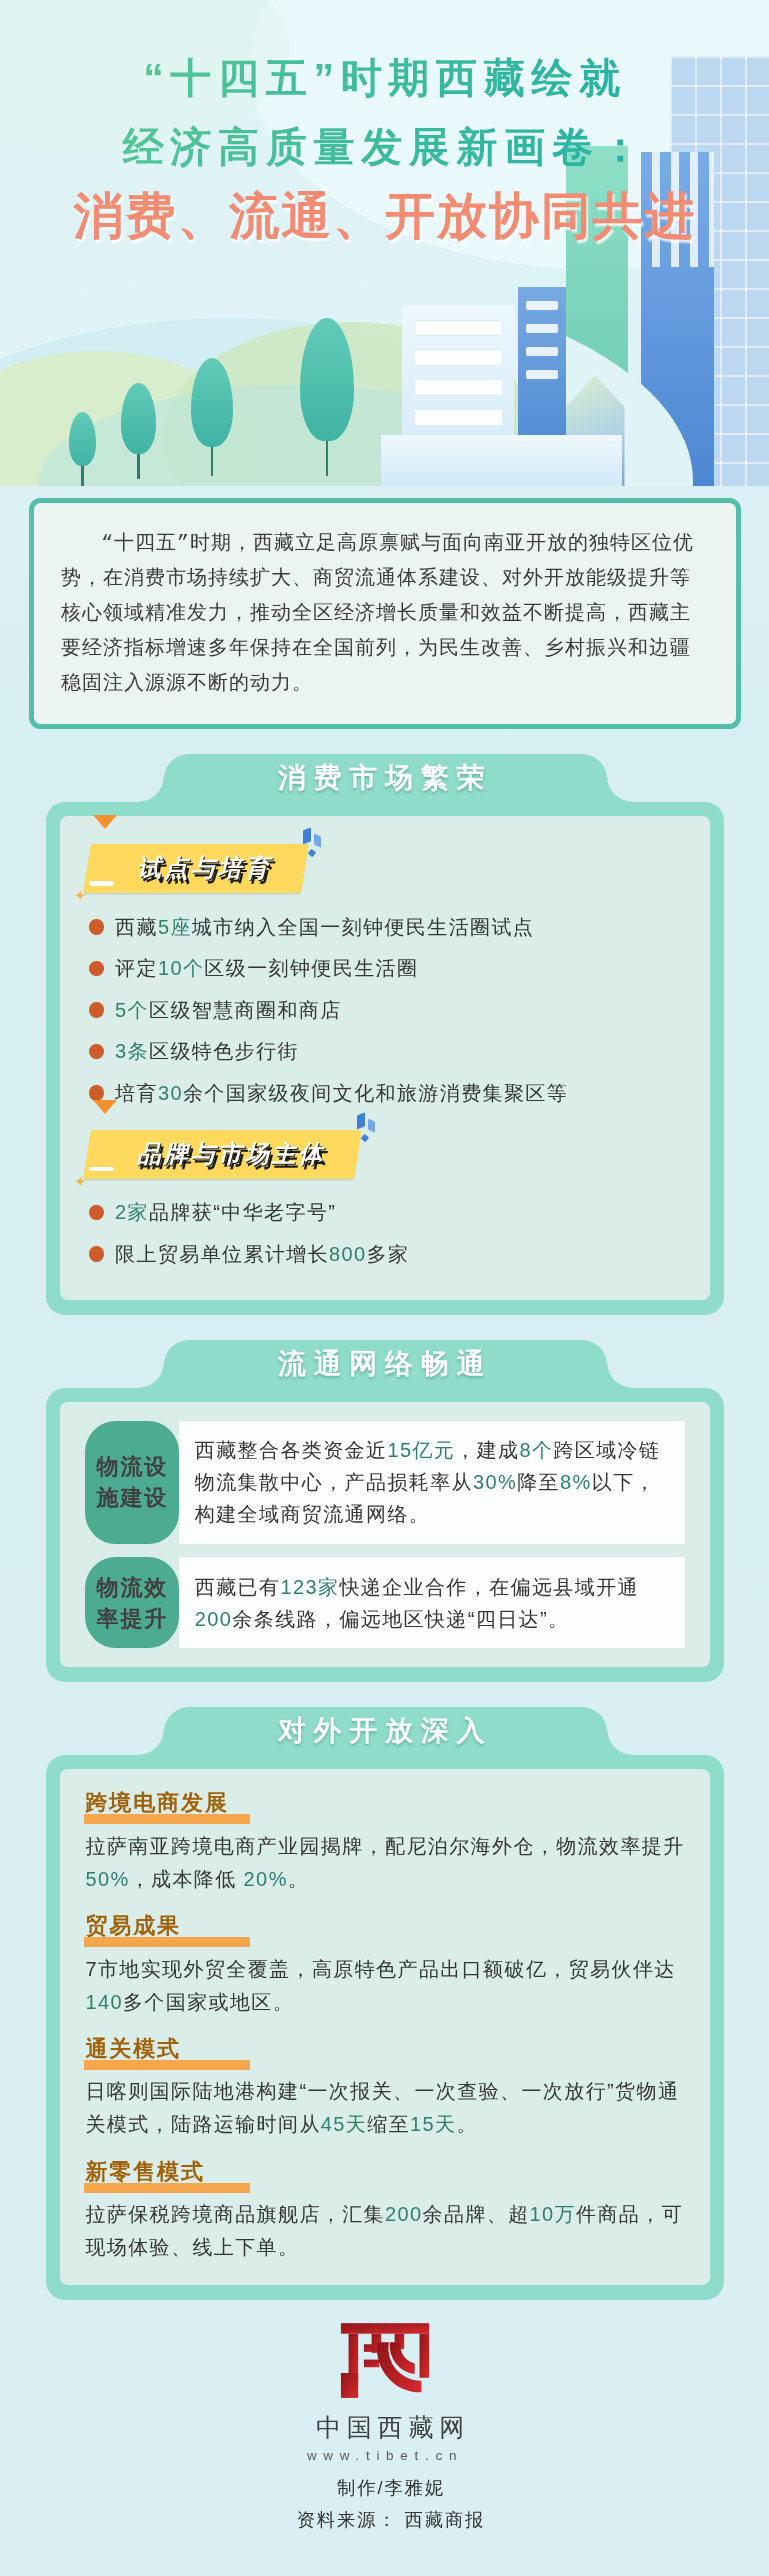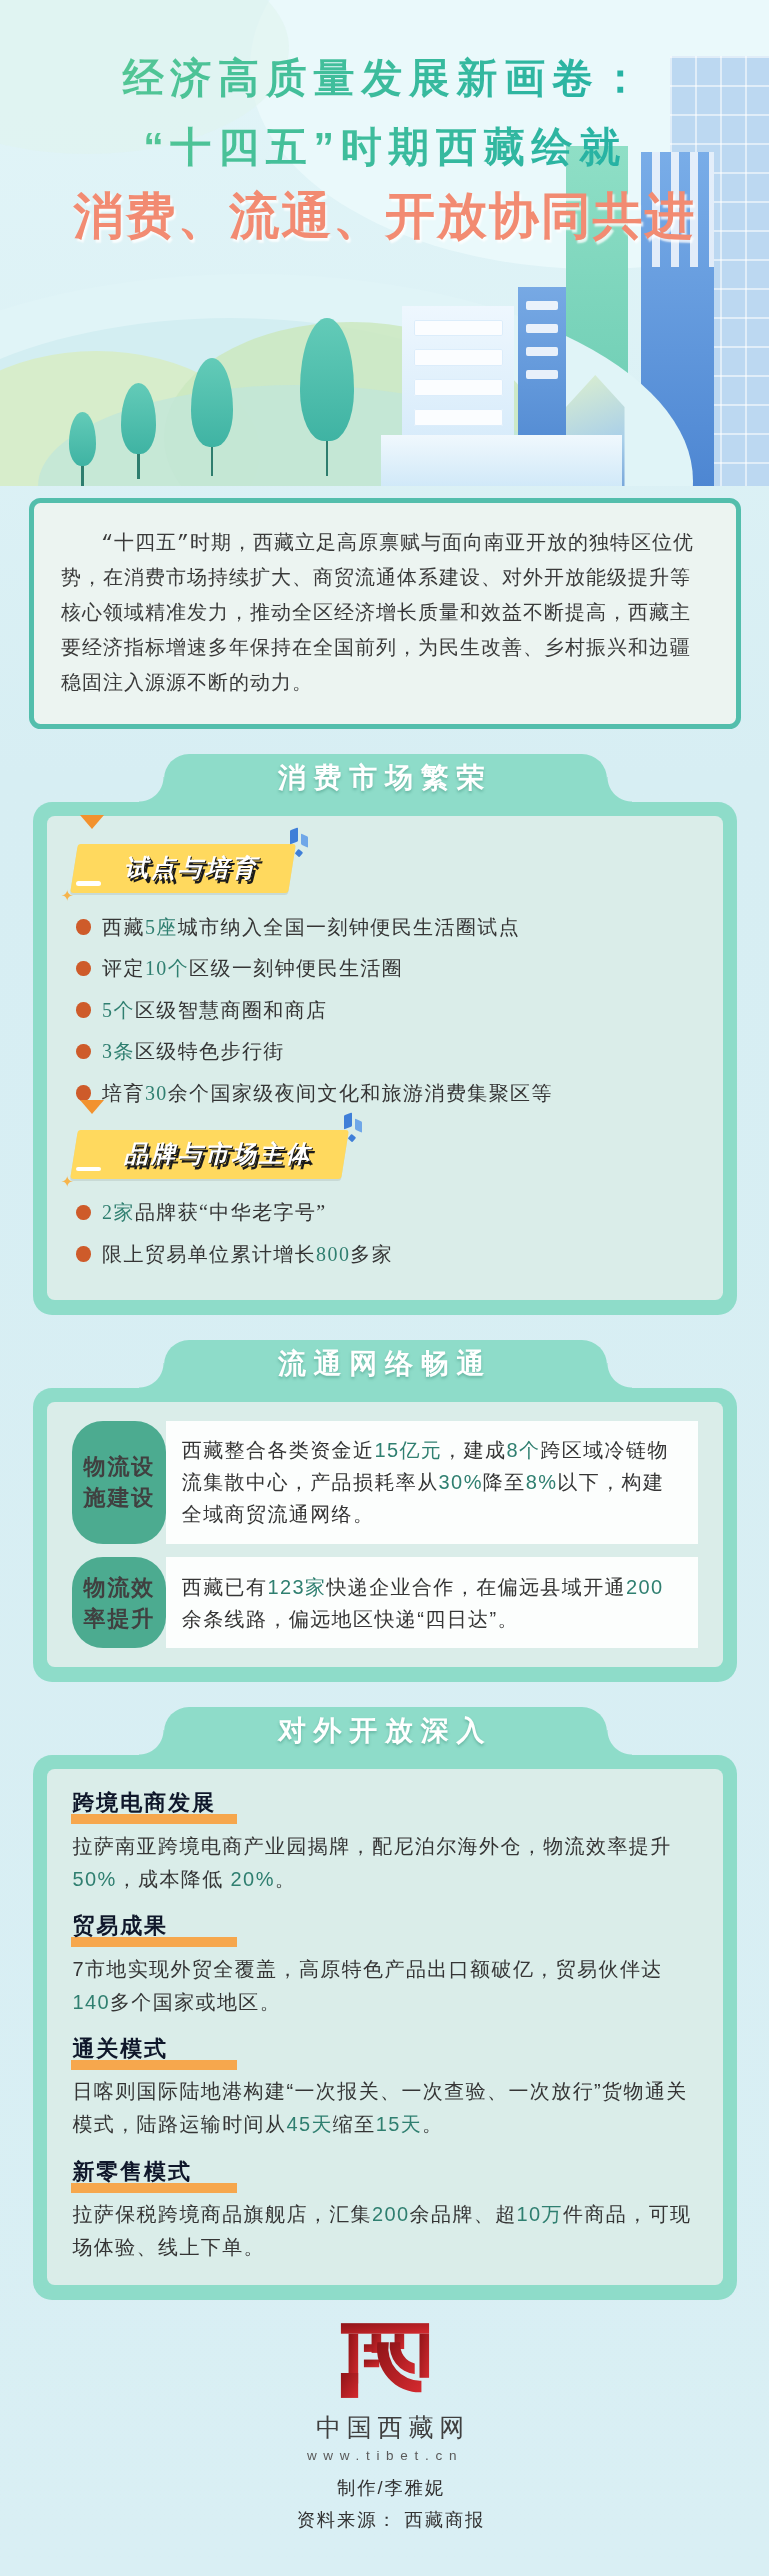--- a/index.html
+++ b/index.html
@@ -66,21 +66,21 @@
     text-shadow:none;}
   .title-line.accent{background:none;color:var(--coral);font-size:50px;letter-spacing:1.9px;
     text-shadow:1.9px 2.9px 1.9px rgba(255,255,255,.8);}
 
   
   .intro{margin:11.5px 29px 0;background:#ecf4f1;border:5.8px solid var(--intro-border);
     border-radius:11.5px;padding:23px 27px;font-family:Liberation Mono, monospace;}
   .intro p{font-size:20px;line-height:35px;color:#3a3a3a;text-indent:2em;letter-spacing:1px;}
 
   
-  .section-block{margin:25px 33px 0;}
+  .section-block{margin:25px 46px 0;}
   .tab{position:relative;width:443px;margin:0 auto;height:48px;background:var(--teal);
     border-radius:25px 25px 0 0;display:flex;align-items:center;justify-content:center;}
   .tab::before{content:"";position:absolute;left:-25px;bottom:0;width:25px;height:25px;
     background:radial-gradient(circle at 0 0,rgba(0,0,0,0) 24px,var(--teal) 25px);}
   .tab::after{content:"";position:absolute;right:-25px;bottom:0;width:25px;height:25px;
     background:radial-gradient(circle at 100% 0,rgba(0,0,0,0) 24px,var(--teal) 25px);}
   .tab span{color:#fff;font-size:28px;font-weight:bold;letter-spacing:7.7px;
     text-shadow:0 1.9px 2.9px rgba(30,110,90,.35);}
   .container{background:var(--teal);border-radius:19px;padding:14.4px;}
   .panel{background:var(--panel);border-radius:7.7px;padding:19px 25px;}
@@ -103,37 +103,37 @@
   .confetti i{position:absolute;background:#3f7fd8;border-radius:1px;}
   .confetti i:nth-child(1){width:7.7px;height:13.5px;left:0;top:0;transform:skewY(-20deg);}
   .confetti i:nth-child(2){width:6.7px;height:10.6px;left:11.5px;top:5.8px;background:#6fa7e8;transform:skewY(25deg);}
   .confetti i:nth-child(3){width:5.8px;height:5.8px;left:5.8px;top:21px;background:#3f7fd8;transform:rotate(40deg);}
   .sparkle{position:absolute;left:-13.5px;bottom:-11.5px;color:#f6b44b;font-size:15.4px;}
 
   
   .bullet{display:flex;align-items:flex-start;margin:0 0 12.5px 3.8px;}
   .bullet .dot{flex:0 0 14.4px;width:14.4px;height:15.4px;border-radius:50%;background:var(--bullet-orange);
     margin:6.7px 11.5px 0 0;}
-  .bullet .bt{font-size:20px;line-height:29px;letter-spacing:1.4px;color:#353535;font-family:Liberation Serif, serif;}
+  .bullet .bt{font-size:20px;line-height:29px;letter-spacing:1.4px;color:#353535;}
   .seg.hl{color:var(--hl);}
 
   
   .inforow{display:flex;align-items:stretch;margin-bottom:13.5px;}
   .inforow:last-child{margin-bottom:0;}
   .rowlabel{flex:0 0 94px;background:var(--label-green);color:#404040;font-size:22px;font-weight:bold;
     letter-spacing:1.9px;line-height:31px;display:flex;align-items:center;justify-content:center;
     text-align:center;padding:9.6px 7.7px;border-radius:31px;}
   .rowtext{flex:1;background:#fcfefd;padding:13.5px 15.4px;font-size:20px;line-height:32px;
     letter-spacing:1.4px;color:#353535;}
 
   
   .topic{margin-bottom:15.4px;}
   .topic:last-child{margin-bottom:1.9px;}
   .topic-title{position:relative;display:inline-block;font-size:22px;font-weight:bold;
-    color:#0f172a;letter-spacing:1.9px;margin-bottom:11.5px;z-index:1;}
+    color:#a16207;letter-spacing:1.9px;margin-bottom:11.5px;z-index:1;}
   .topic-title::after{content:"";position:absolute;left:-1.9px;bottom:-5.8px;height:9.6px;
     width:166px;background:var(--underline);z-index:-1;}
   .topic-text{font-size:20px;line-height:33px;letter-spacing:1.4px;color:#353535;}
 
   
   .footer{text-align:center;padding-top:21px;}
   .site-name{font-size:25px;color:#3f3f3f;letter-spacing:5.8px;margin-top:5.8px;font-weight:500;padding-left:16px;}
   .site-url{font-size:13.5px;color:#5a5a5a;letter-spacing:6.7px;margin-top:3.8px;}
   .credit{font-size:18.3px;color:#333;margin-top:11.5px;letter-spacing:1.9px;margin-left:12px;}
   .credit.src{margin-top:7.7px;}
@@ -183,22 +183,22 @@
         <div class="crown" style="width:42px;height:89px;"></div>
           <div class="trunk" style="height:29px;"></div>
       </div>
       <div class="tree" style="left:300px;top:318px;">
         <div class="crown" style="width:54px;height:123px;"></div>
           <div class="trunk" style="height:35px;"></div>
       </div>
     </div>
 
     <div class="title">
+      <div class="title-line">“十四五”时期西藏绘就</div>
       <div class="title-line">经济高质量发展新画卷：</div>
-      <div class="title-line">“十四五”时期西藏绘就</div>
       <div class="title-line accent">消费、流通、开放协同共进</div>
     </div>
   </header>
 
   <section class="intro">
     <p>“十四五”时期，西藏立足高原禀赋与面向南亚开放的独特区位优势，在消费市场持续扩大、商贸流通体系建设、对外开放能级提升等核心领域精准发力，推动全区经济增长质量和效益不断提高，西藏主要经济指标增速多年保持在全国前列，为民生改善、乡村振兴和边疆稳固注入源源不断的动力。</p>
   </section>
 
   <div id="sections">
       <section class="section-block">

